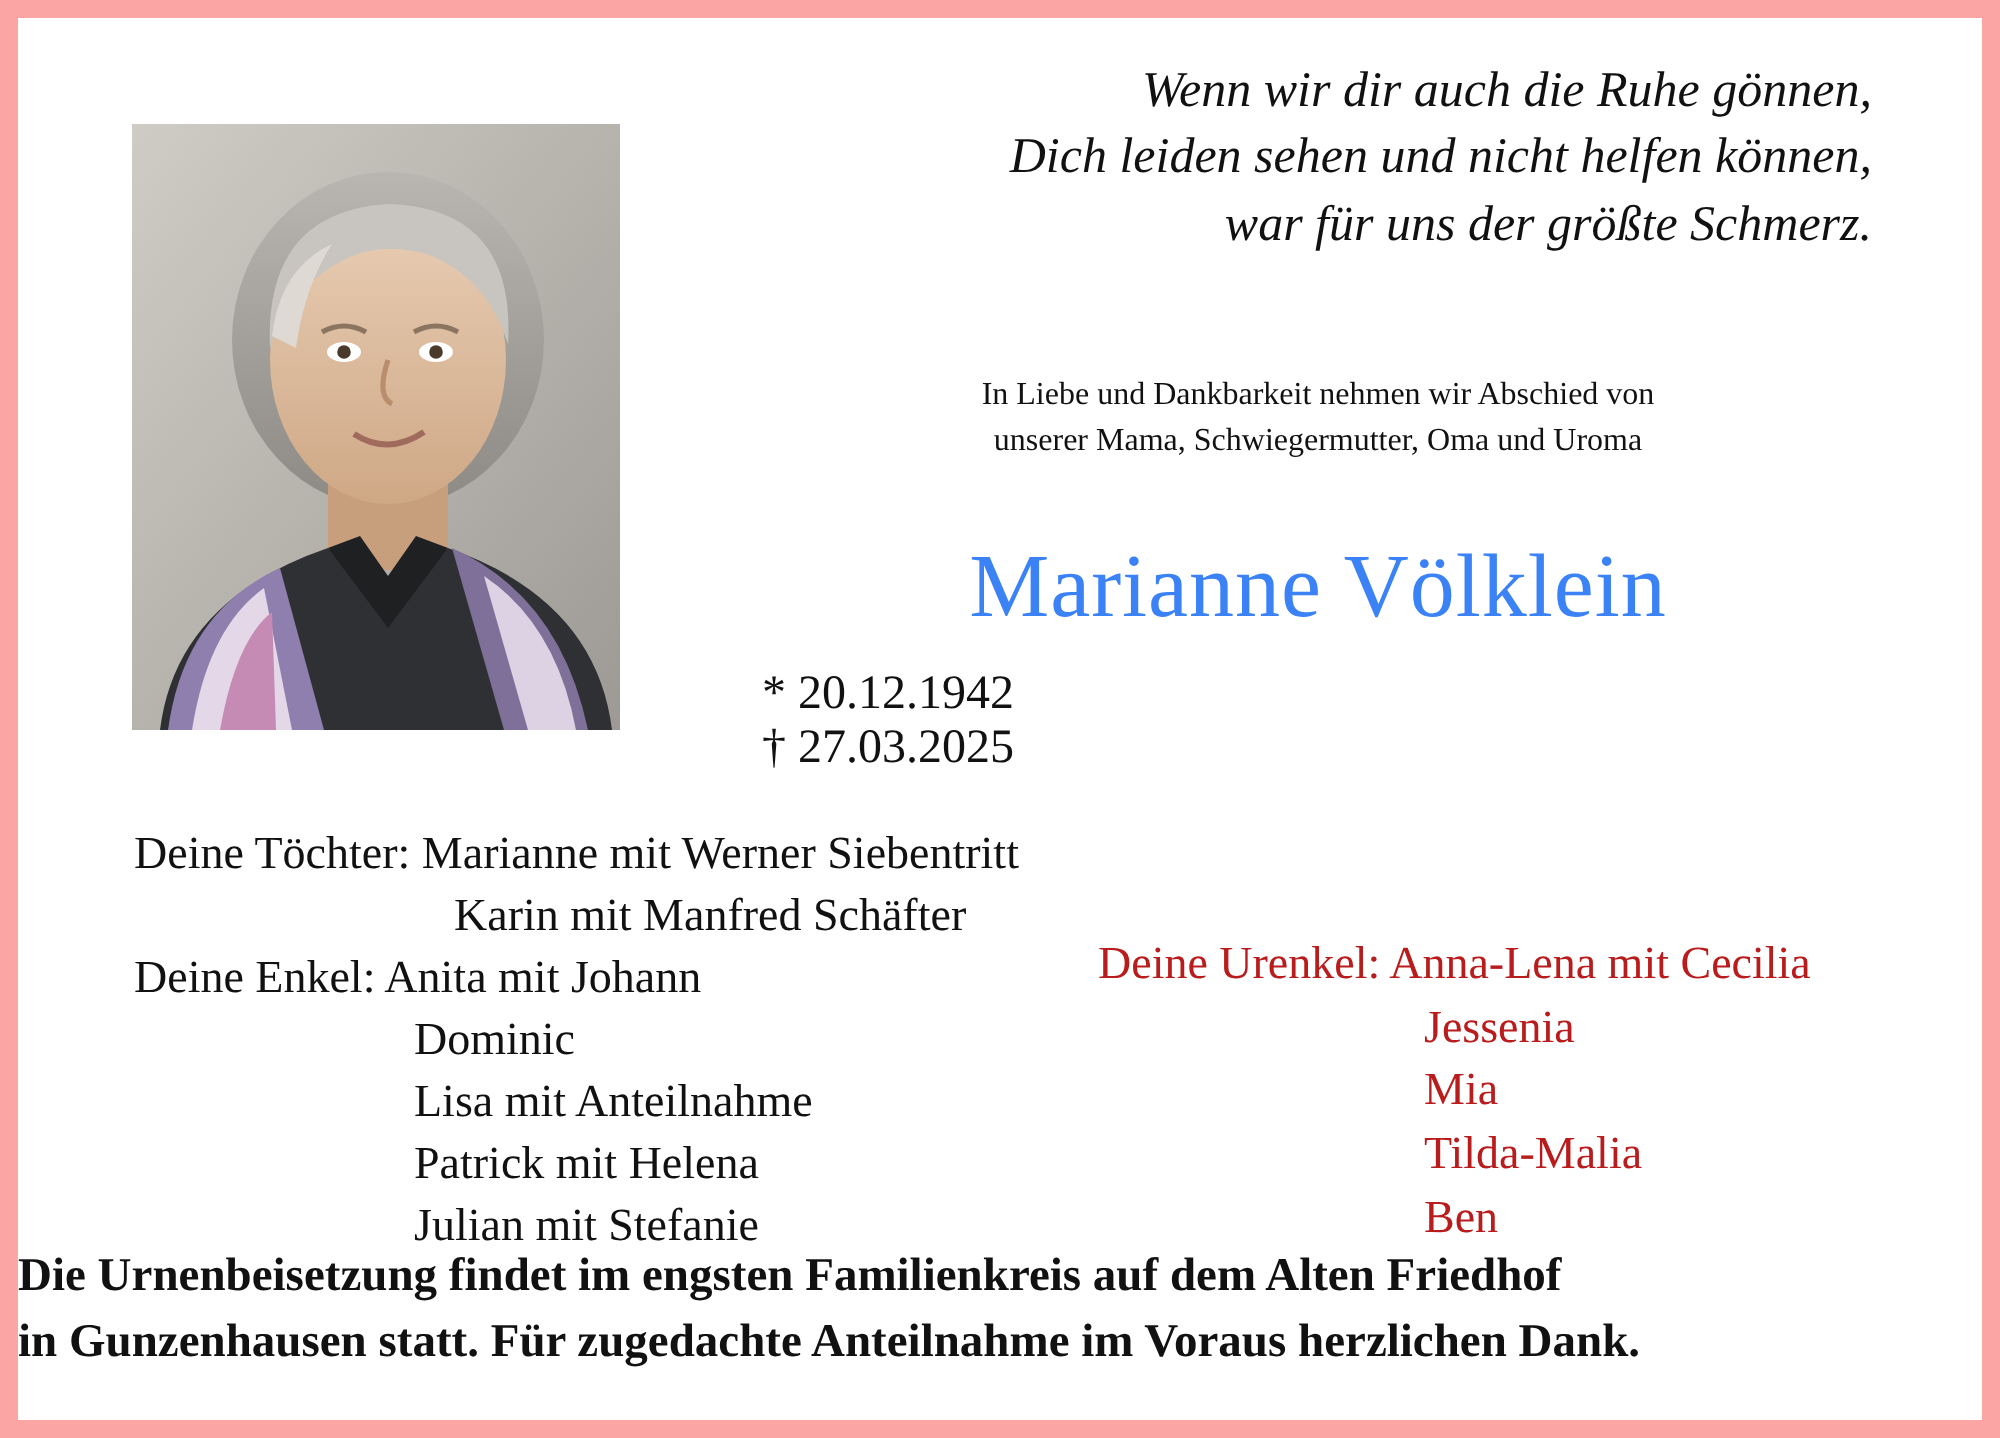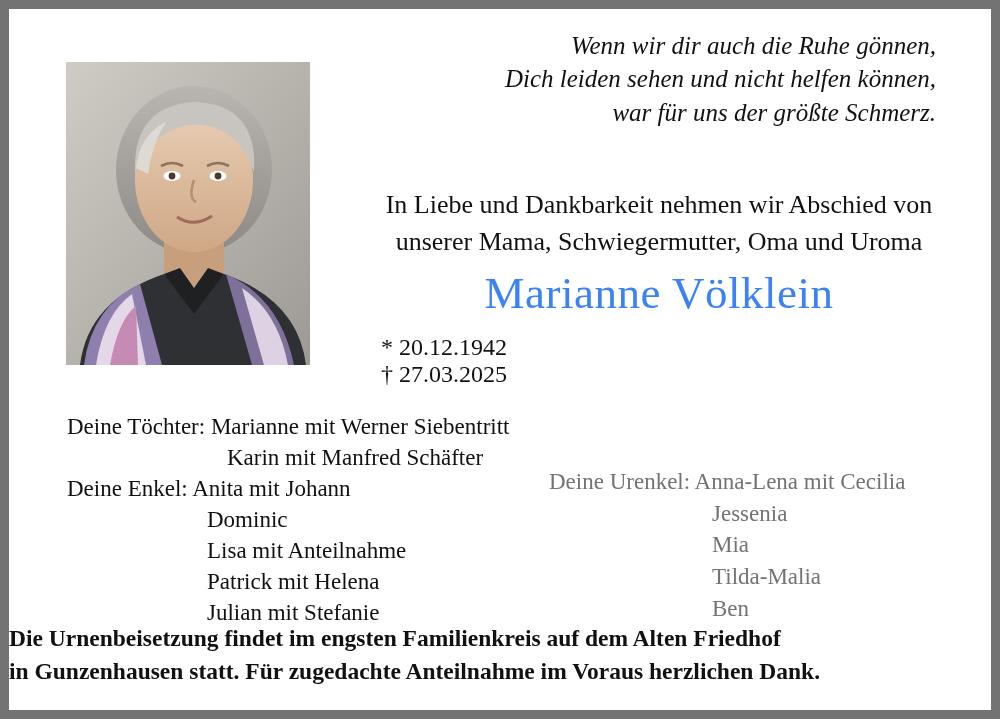--- a/index.html
+++ b/index.html
@@ -9,21 +9,21 @@
   }
   body {
     font-family: "Liberation Serif", serif;
   }
   .page {
     position: relative;
     width: 1000px;
     height: 719px;
     box-sizing: border-box;
     background: #ffffff;
-    border: 9px solid #737373;
+    border: 9px solid #fca5a5;
     overflow: hidden;
   }
   .inner {
     position: relative;
     width: 100%;
     height: 100%;
     background: #ffffff;
   }
 
   
@@ -52,21 +52,21 @@
   }
   .portrait svg { display: block; }
 
   
   .intro {
     position: absolute;
     top: 178px;
     left: 330px;
     width: 640px;
     text-align: center;
-    font-size: 26px;
+    font-size: 16px;
     line-height: 1.42;
     color: #111111;
   }
   .intro div { white-space: nowrap; }
 
   
   .name {
     position: absolute;
     top: 258px;
     left: 330px;
@@ -104,21 +104,21 @@
   .family-left .ind { padding-left: 160px; white-space: nowrap; }
   .family-left .ind2 { padding-left: 140px; white-space: nowrap; }
 
   .family-right {
     position: absolute;
     top: 457px;
     left: 540px;
     width: 430px;
     font-size: 23px;
     line-height: 1.38;
-    color: #737373;
+    color: #b91c1c;
   }
   .family-right .lead { white-space: nowrap; }
   .family-right .ind { padding-left: 163px; white-space: nowrap; }
 
   
   .footer {
     position: absolute;
     bottom: 22px;
     left: 0;
     width: 100%;

